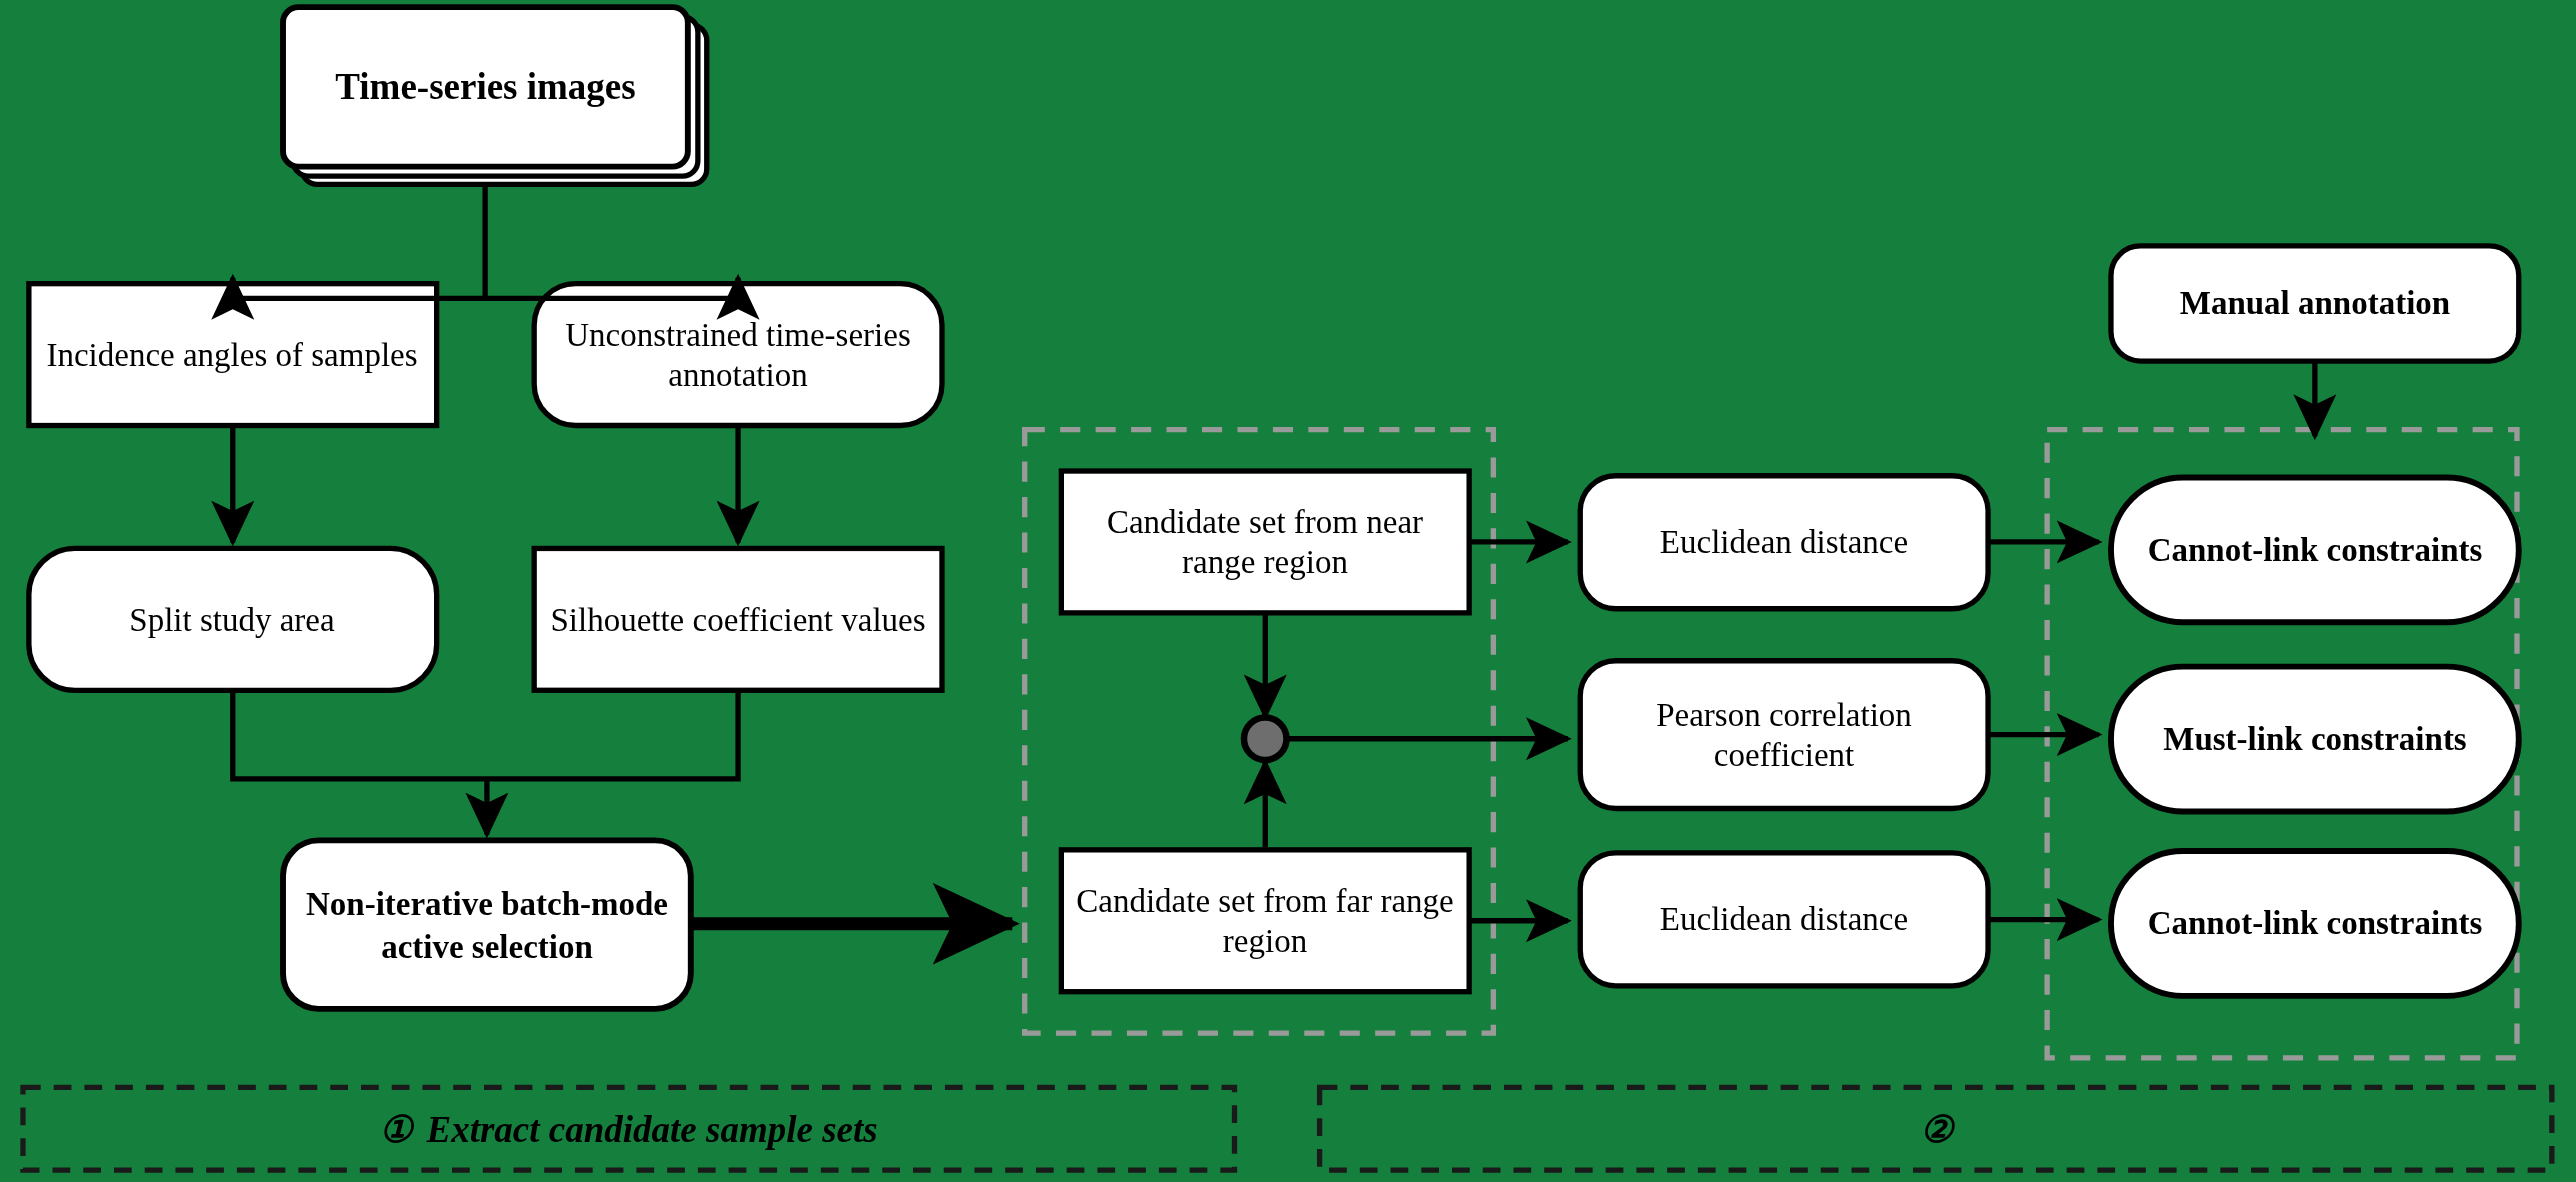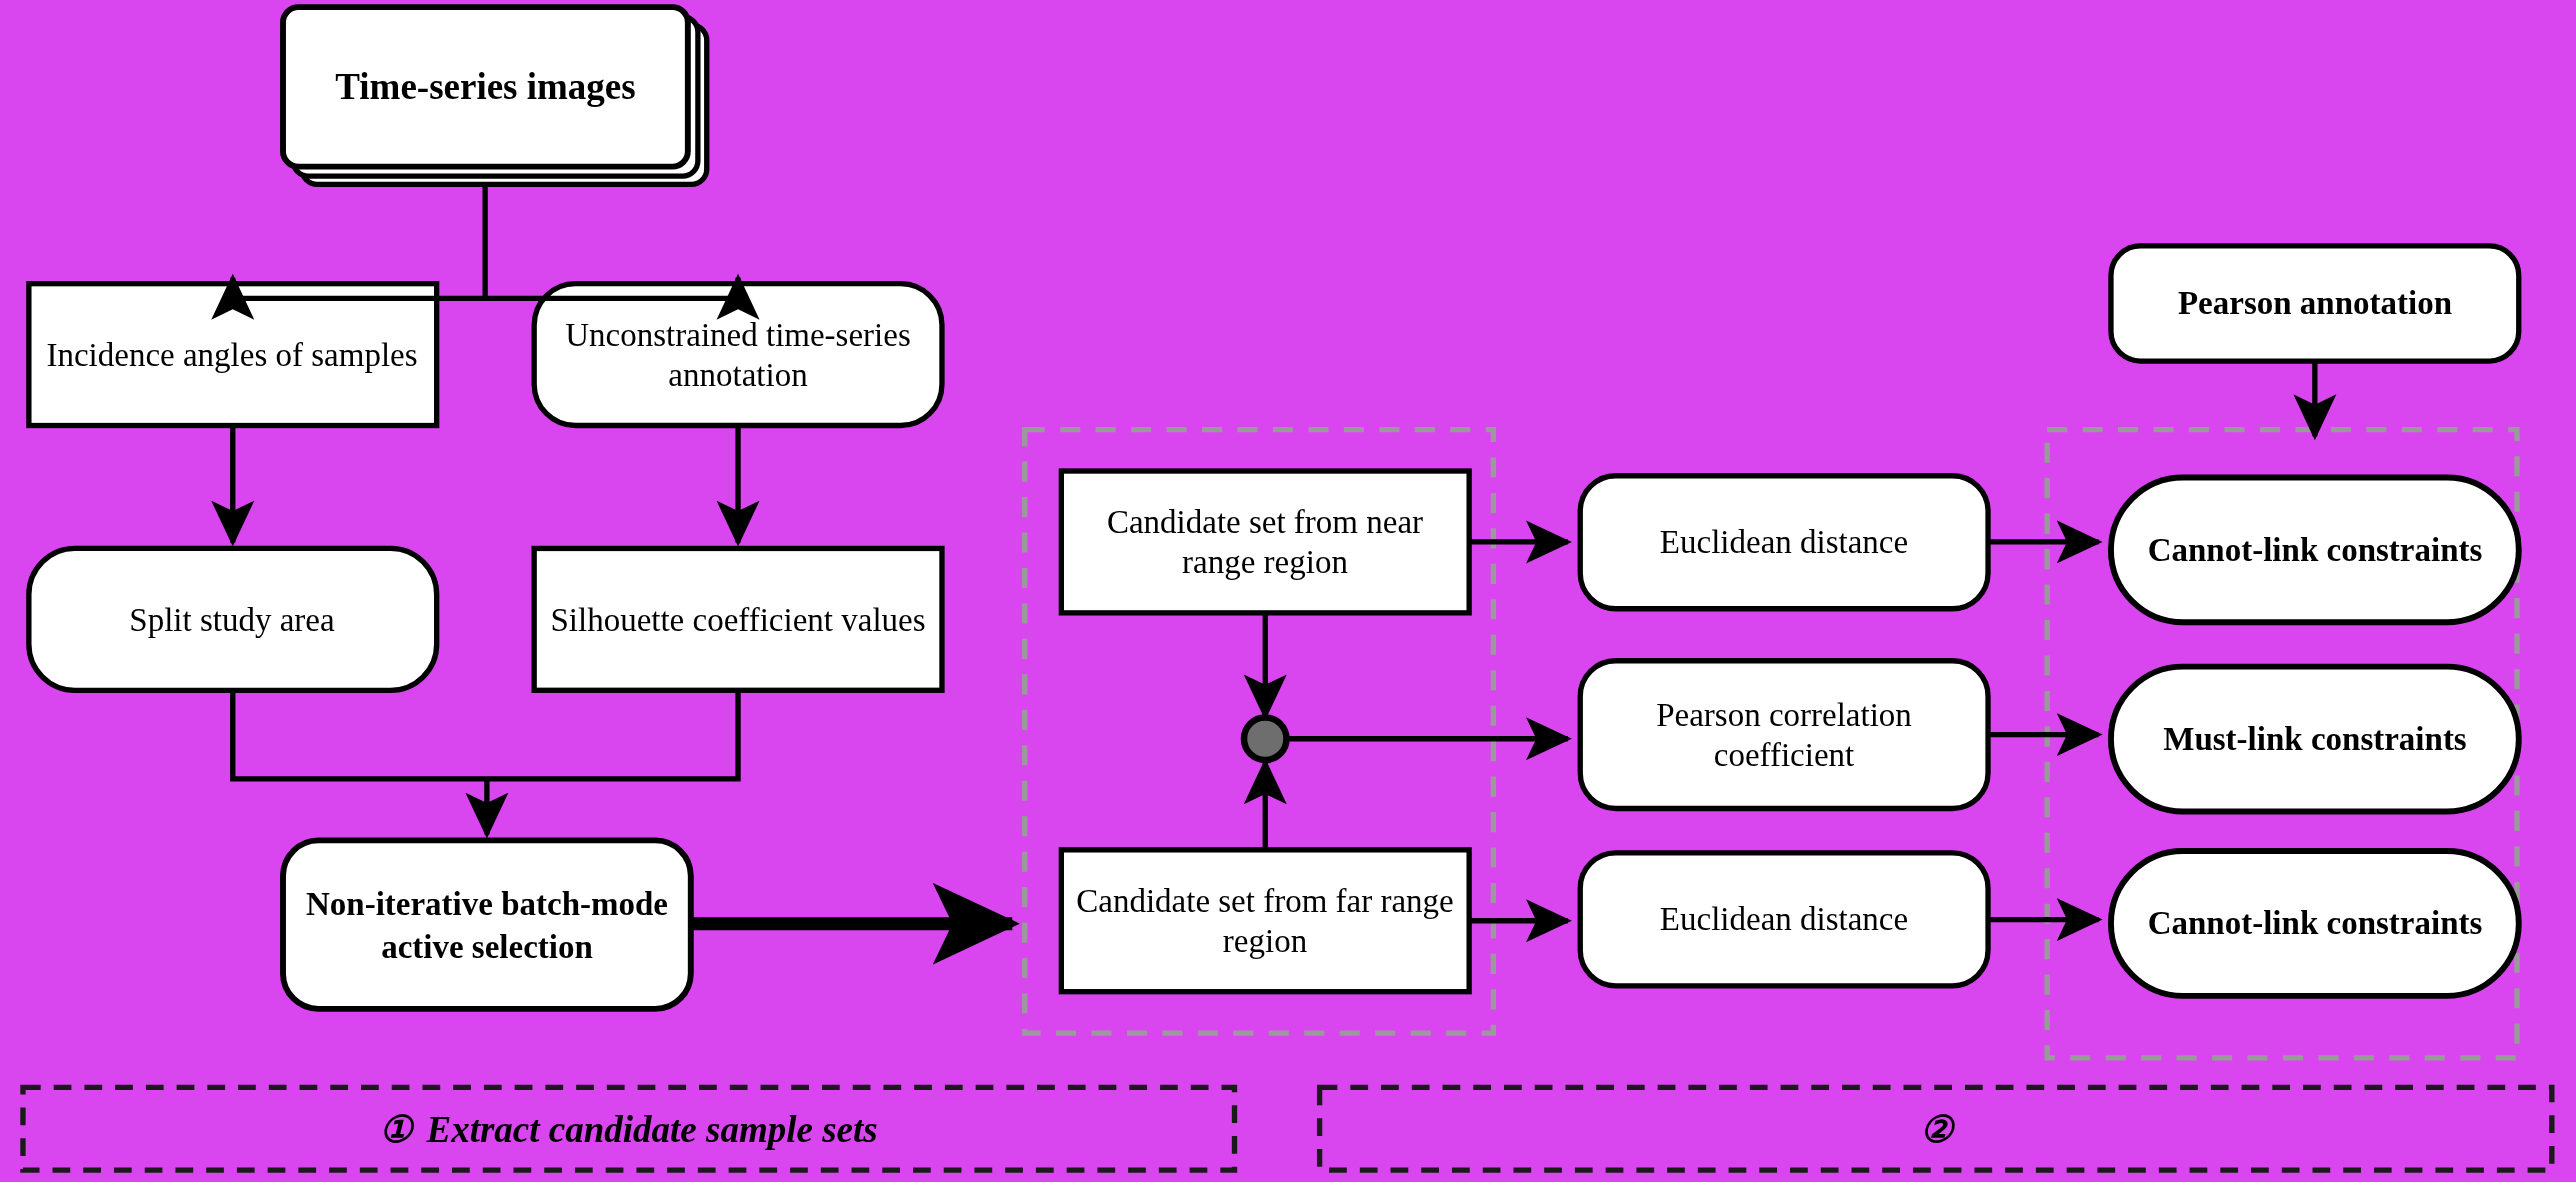--- a/index.html
+++ b/index.html
@@ -1,17 +1,17 @@
 <!DOCTYPE html>
 <html style="font-size:9.5px"><head>
 <meta charset="utf-8">
 <style>
   html,body{margin:0;padding:0;background:#ffffff;}
   body{font-family:"Liberation Serif", serif;}
-  #stage{position:relative;width:2576px;height:1182px;background:#d946ef;overflow:hidden;}
+  #stage{position:relative;width:2576px;height:1182px;background:#15803d;overflow:hidden;}
   #flow{position:absolute;inset:0;width:2576px;height:1182px;}
 
   .node-label{
     position:absolute;display:flex;align-items:center;justify-content:center;
     text-align:center;line-height:1.22;color:#000;
     font-family:"Liberation Serif", serif;
     pointer-events:none;
   }
   .node-label span{display:block;padding:0 7px;}
   .reg{font-weight:400;}
@@ -148,21 +148,21 @@
 
   <div class="node-label fs-mid reg" style="left:1580px;top:661px;width:408px;height:148px;">
     <span>Pearson correlation coefficient</span>
   </div>
 
   <div class="node-label fs-mid reg" style="left:1580px;top:853px;width:408px;height:133px;">
     <span>Euclidean distance</span>
   </div>
 
   <div class="node-label fs-mid bld" style="left:2111px;top:246px;width:408px;height:115px;">
-    <span>Pearson annotation</span>
+    <span>Manual annotation</span>
   </div>
 
   <div class="node-label fs-mid bld" style="left:2123px;top:478px;width:384px;height:145px;">
     <span>Cannot-link constraints</span>
   </div>
 
   <div class="node-label fs-mid bld" style="left:2123px;top:667px;width:384px;height:145px;">
     <span>Must-link constraints</span>
   </div>
 

